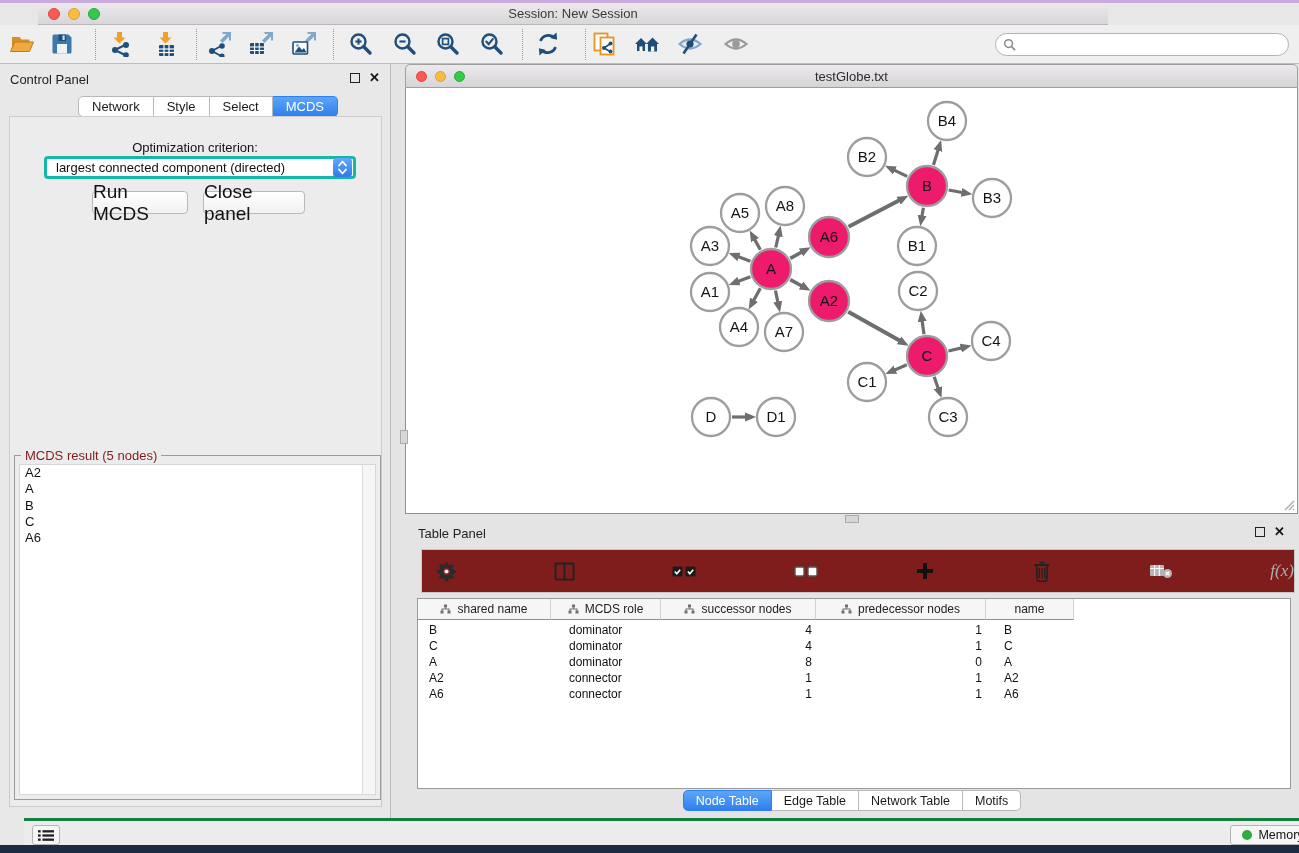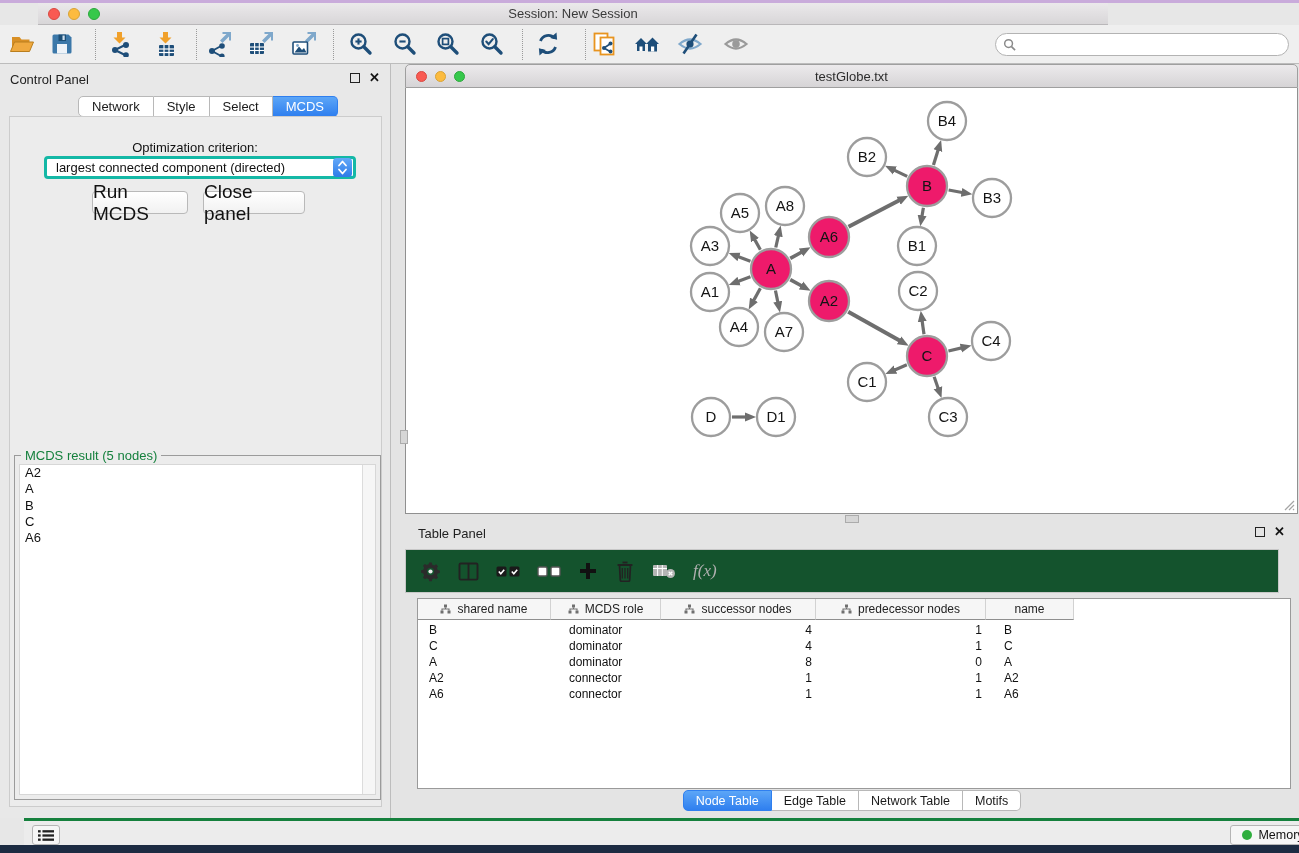--- a/index.html
+++ b/index.html
@@ -45,42 +45,42 @@
   .cp-body { position:absolute; left:9px; top:52px; width:373px; height:691px; background:#ececec; border:1px solid #cccccc; }
   .opt-label { position:absolute; left:0; width:100%; top:76px; text-align:center; font-size:13px; color:#111; }
   .selectbox { position:absolute; left:44px; top:92px; width:312px; height:23px; background:#fff;
     border:3px solid #14b8a6; border-radius:4px; display:flex; align-items:center; cursor:pointer; }
   .selectbox .val { font-size:13px; color:#111; padding-left:9px; flex:1; white-space:nowrap; overflow:hidden; }
   .stepper { width:19px; height:19px; margin-right:1px; border-radius:3.5px;
     background:linear-gradient(#63a8f8,#2d7ce9); display:flex; flex-direction:column; align-items:center; justify-content:center; }
   .btn { position:absolute; height:23px; background:linear-gradient(#ffffff,#f1f1f1); border:1px solid #b9b9b9;
     border-radius:4px; font-size:19px; color:#111; display:flex; align-items:center; justify-content:center; cursor:pointer; }
   .fieldset { position:absolute; left:14px; top:391px; width:367px; height:345px; border:1px solid #9b9b9b; }
-  .legend { position:absolute; left:6px; top:-8px; background:#ececec; padding:0 4px; font-size:13px; color:#15803d; }
+  .legend { position:absolute; left:6px; top:-8px; background:#ececec; padding:0 4px; font-size:13px; color:#7f1d1d; }
   .result-list { position:absolute; left:4px; top:8px; right:4px; bottom:4px; background:#fff; border:1px solid #d7d7d7; overflow:hidden; }
   .result-list .scrolltrack { position:absolute; right:0; top:0; bottom:0; width:13px; background:#f6f6f6; border-left:1px solid #dcdcdc; }
   .result-item { font-size:13px; color:#111; line-height:16.3px; padding-left:5px; }
 
   
   .rightzone { left:391px; top:64px; width:908px; height:754px; background:#e4e4e4; }
   .nwin { position:absolute; left:405px; top:64px; width:706px; height:450px; }
   .nw-titlebar { position:absolute; left:0; top:0; width:893px; height:24px;
     background:linear-gradient(#eceaec,#d6d4d6); border:1px solid #9f9f9f; border-radius:5px 5px 0 0;
     display:flex; align-items:center; }
   .nw-titlebar .tl { width:11px; height:11px; }
   .nw-title { position:absolute; left:0; right:0; text-align:center; font-size:13px; color:#2c2c2c; }
   .nw-canvas { position:absolute; left:0; top:24px; width:893px; height:426px; background:#fff; border:1px solid #909090; border-top:none; }
   .grip { position:absolute; right:2px; bottom:2px; }
   .split-v { position:absolute; left:400px; top:430px; width:8px; height:14px; background:#d6d6d6; border:1px solid #ababab; }
   .split-h { position:absolute; left:845px; top:515px; width:14px; height:8px; background:#d6d6d6; border:1px solid #ababab; }
 
   
   .tpanel { position:absolute; left:405px; top:521px; width:894px; height:297px; }
-  .tp-toolbar { position:absolute; left:0; top:28px; width:874px; height:44px; background:#14532d; border:1px solid #c7c7c7;
-    display:flex; align-items:center; }
+  .tp-toolbar { position:absolute; left:16px; top:28px; width:874px; height:44px; background:#7f1d1d; border:1px solid #c7c7c7;
+    display:flex; align-items:center;justify-content:space-between; }
   .tp-tool { margin-left:17px; cursor:pointer; display:flex; align-items:center; }
   .fx { font-family:"Liberation Serif", serif; font-style:italic; font-size:17px; color:#b0b0b0; }
   .dtable { position:absolute; left:12px; top:77px; width:874px; height:191px; background:#fff; border:1px solid #9a9a9a; overflow:hidden; }
   .thead { display:grid; grid-template-columns:133px 110px 155px 170px 88px 1fr; height:21px; }
   .thcell { background:#f6f6f6; border-right:1px solid #d2d2d2; border-bottom:1px solid #8f8f8f;
     display:flex; align-items:center; justify-content:center; gap:6px; font-size:12px; color:#222; }
   .thcell.empty { background:#fff; border-right:none; border-bottom:none; }
   .trow { display:grid; grid-template-columns:133px 110px 155px 170px 88px 1fr; height:16px; cursor:default; }
   .tcell { font-size:12px; color:#111; line-height:16px; white-space:nowrap; }
   .tcell.c0 { padding-left:11px; }

